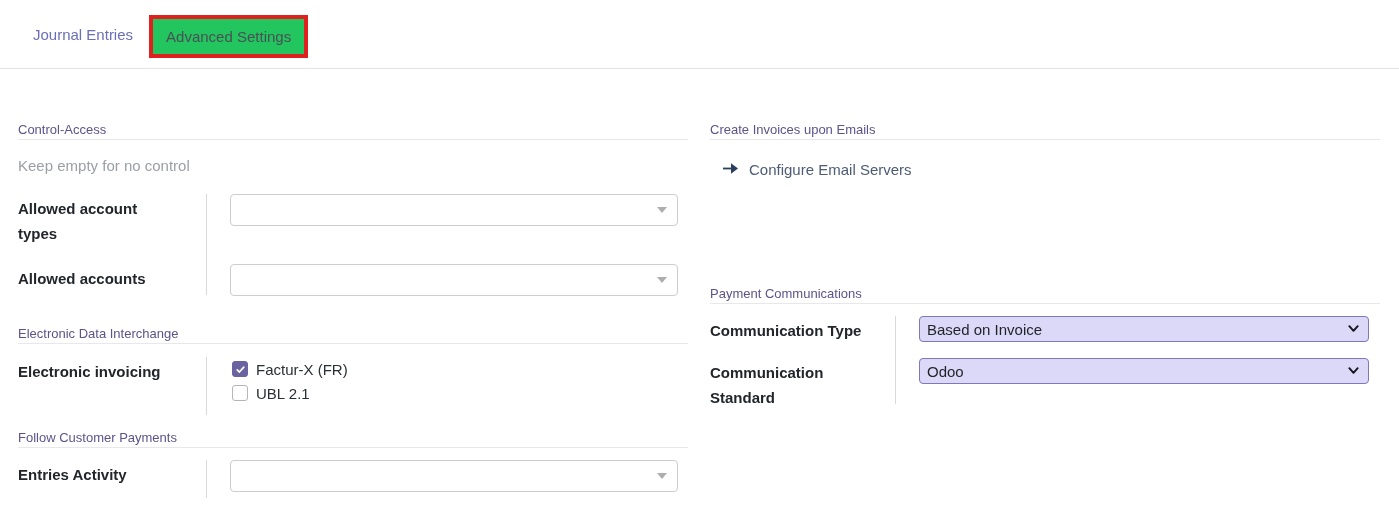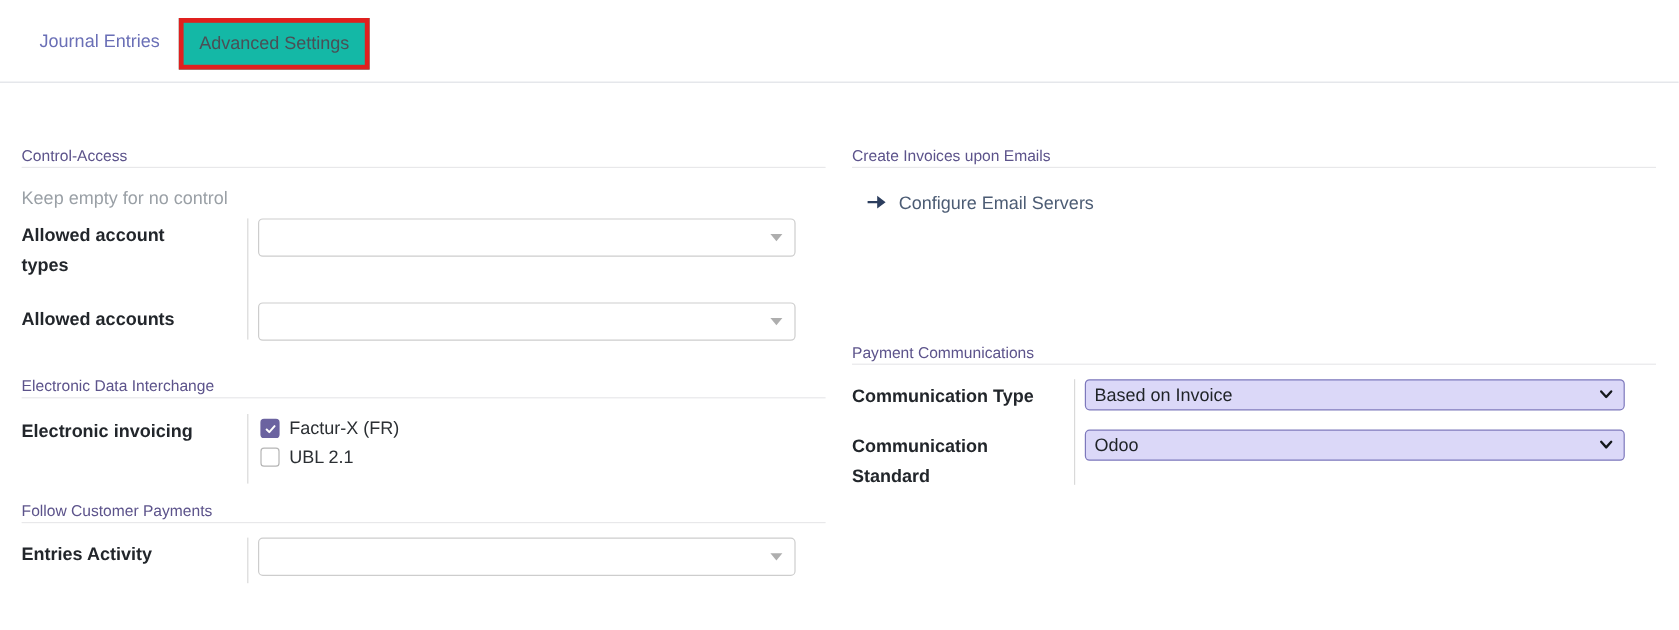--- a/index.html
+++ b/index.html
@@ -15,21 +15,21 @@
   *{margin:0;padding:0;box-sizing:border-box;}
   html,body{width:1399px;height:525px;background:#fff;overflow:hidden;
     font-family:"Liberation Sans","DejaVu Sans",sans-serif;}
 
   
   .tabbar{height:69px;display:flex;align-items:center;padding-left:33px;
     border-bottom:1px solid #dfe2e6;}
   .tab{font-size:15px;color:var(--tab-link);cursor:pointer;white-space:nowrap;}
   .tab.active{color:#4a5056;}
   .tab-highlight{border:4px solid var(--highlight-red);padding:9px 13px;
-    position:relative;top:2px;margin-left:16px;background:#14b8a6;}
+    position:relative;top:2px;margin-left:16px;background:#22c55e;}
 
   
   .content{display:flex;padding:0 19px 0 18px;}
   .col{width:670px;}
   .col-left{margin-right:22px;}
 
   h2.sect{font-size:13px;line-height:15px;font-weight:400;color:var(--section-title);
     padding-bottom:2px;border-bottom:1px solid #e8e8ea;}
   .col h2.first{margin-top:53px;}
   .col-left h2.s-edi{margin-top:30px;}
@@ -40,23 +40,23 @@
 
   
   .fgroup{position:relative;}
   .vline{position:absolute;left:188px;top:0;width:1px;background:#d9d9d9;}
   .col-right .vline{left:185px;}
   .frow{display:flex;align-items:flex-start;}
   .frow + .frow{margin-top:18px;}
   .flabel{width:188px;padding:2px 28px 0 0;font-size:15px;line-height:25px;
     font-weight:700;color:#22262b;}
   .col-right .flabel{width:185px;}
-  .fvalue{flex:1;padding-left:9px;}
-
-  .fg-ca{margin-top:8px;}           .fg-ca .vline{height:101px;}
+  .fvalue{flex:1;padding-left:24px;}
+
+  .fg-ca{margin-top:20px;}           .fg-ca .vline{height:101px;}
   .fg-edi{margin-top:13px;}         .fg-edi .vline{height:58px;}
   .fg-follow{margin-top:12px;}      .fg-follow .vline{height:38px;}
   .fg-pay{margin-top:12px;}         .fg-pay .vline{height:88px;}
   .fg-pay .frow + .frow{margin-top:15px;}
 
   
   .ddl{position:relative;width:448px;}
   .ddl input{width:100%;height:32px;border:1px solid #cdcdcd;border-radius:4px;
     background:#fff;padding:0 26px 0 8px;font-size:14px;font-family:inherit;color:#333;}
   .caret{position:absolute;right:11px;top:13px;width:0;height:0;

